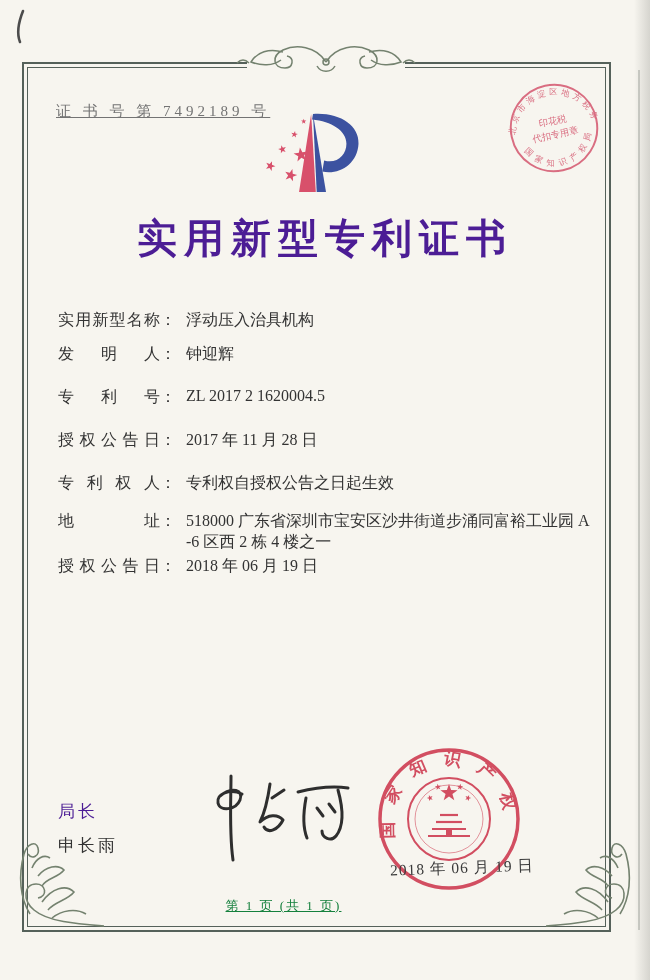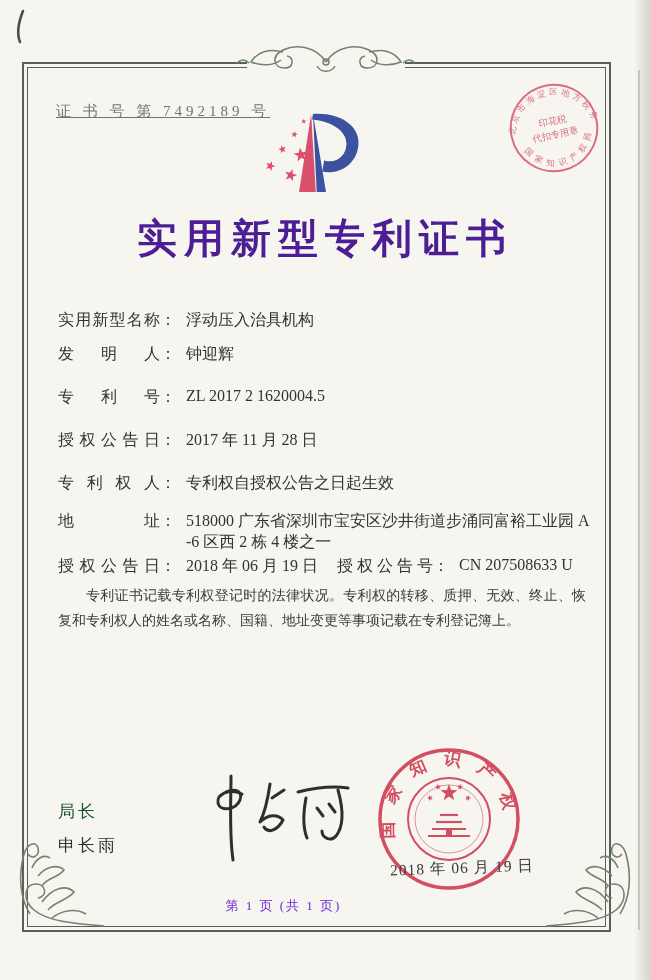--- a/index.html
+++ b/index.html
@@ -28,28 +28,28 @@
   .flabel{display:inline-block;width:102px;text-align:justify;text-align-last:justify;vertical-align:top;}
   .fcolon{vertical-align:top;}
   .fvalue{display:inline-block;margin-left:6px;vertical-align:top;white-space:pre-line;max-width:415px;}
   .pairB{position:absolute;left:279px;top:0;}
   .pairB .flabel{width:96px;}
   
   .paras{left:58px;top:583px;width:528px;font-size:14px;line-height:1.82;text-align:justify;
     color:#3b3b3b;z-index:3;}
   .paras p{margin:0;text-indent:2em;}
   
-  .director-title{left:58px;top:800px;font-size:17px;letter-spacing:3px;color:#14532d;z-index:3;}
+  .director-title{left:58px;top:800px;font-size:17px;letter-spacing:3px;color:#4c1d95;z-index:3;}
   .director-name{left:58px;top:834px;font-size:17px;letter-spacing:3px;color:#333;z-index:3;font-family:Liberation Serif, serif;}
   .signature{left:186px;top:770px;z-index:4;}
   .seal{left:374px;top:744px;z-index:4;opacity:.9;}
   .seal-date{left:390px;top:858px;font-size:15.5px;letter-spacing:1px;color:#3a3a3a;
     z-index:5;transform:rotate(-2deg);}
   .footer{left:0;top:897px;width:567px;text-align:center;font-size:13px;letter-spacing:2px;
-    color:#6d28d9;z-index:3;}
+    color:#15803d;z-index:3;text-decoration:underline;}
   svg text{font-family:"Liberation Serif","DejaVu Serif",serif;}
 </style>
 </head>
 <body>
 
 <div class="abs edge-shadow"></div>
 <div class="abs scan-line"></div>
 
 <svg class="abs" style="left:8px;top:6px;z-index:2" width="30" height="42" viewBox="0 0 30 42">
   <path d="M15,5 C11,15 8,26 12,36" stroke="#4c4c4c" stroke-width="2.6" fill="none" stroke-linecap="round"></path>
@@ -152,28 +152,23 @@
   <span class="fvalue">专利权自授权公告之日起生效</span>
 </div>
 <div class="frow" style="top:511px">
   <span class="flabel">地址</span><span class="fcolon">：</span>
   <span class="fvalue">518000 广东省深圳市宝安区沙井街道步涌同富裕工业园 A
 -6 区西 2 栋 4 楼之一</span>
 </div>
 <div class="frow" style="top:556px">
   <span class="flabel">授权公告日</span><span class="fcolon">：</span>
   <span class="fvalue">2018 年 06 月 19 日</span>
-  <span class="pairB">
-    <span class="flabel">授权公告号</span><span class="fcolon">：</span>
-    <span class="fvalue">CN 207508633 U</span>
-  </span>
 </div>
 
 <div class="abs paras">
-  <p>专利证书记载专利权登记时的法律状况。专利权的转移、质押、无效、终止、恢复和专利权人的姓名或名称、国籍、地址变更等事项记载在专利登记簿上。</p>
 </div>
 
 <div class="abs director-title">局长</div>
 <div class="abs director-name">申长雨</div>
 
 <svg class="abs signature" width="170" height="95" viewBox="0 0 170 95">
   <g stroke="#2e2e2e" stroke-width="3" fill="none" stroke-linecap="round" stroke-linejoin="round">
     <path d="M34,26 C46,16 58,20 54,30 C50,40 34,42 32,33 C30,24 44,18 56,24"></path>
     <path d="M45,6 C45,30 43,62 47,90"></path>
     <path d="M84,14 C82,28 80,40 74,52 C82,44 92,44 97,50 C92,60 82,64 78,57"></path>

